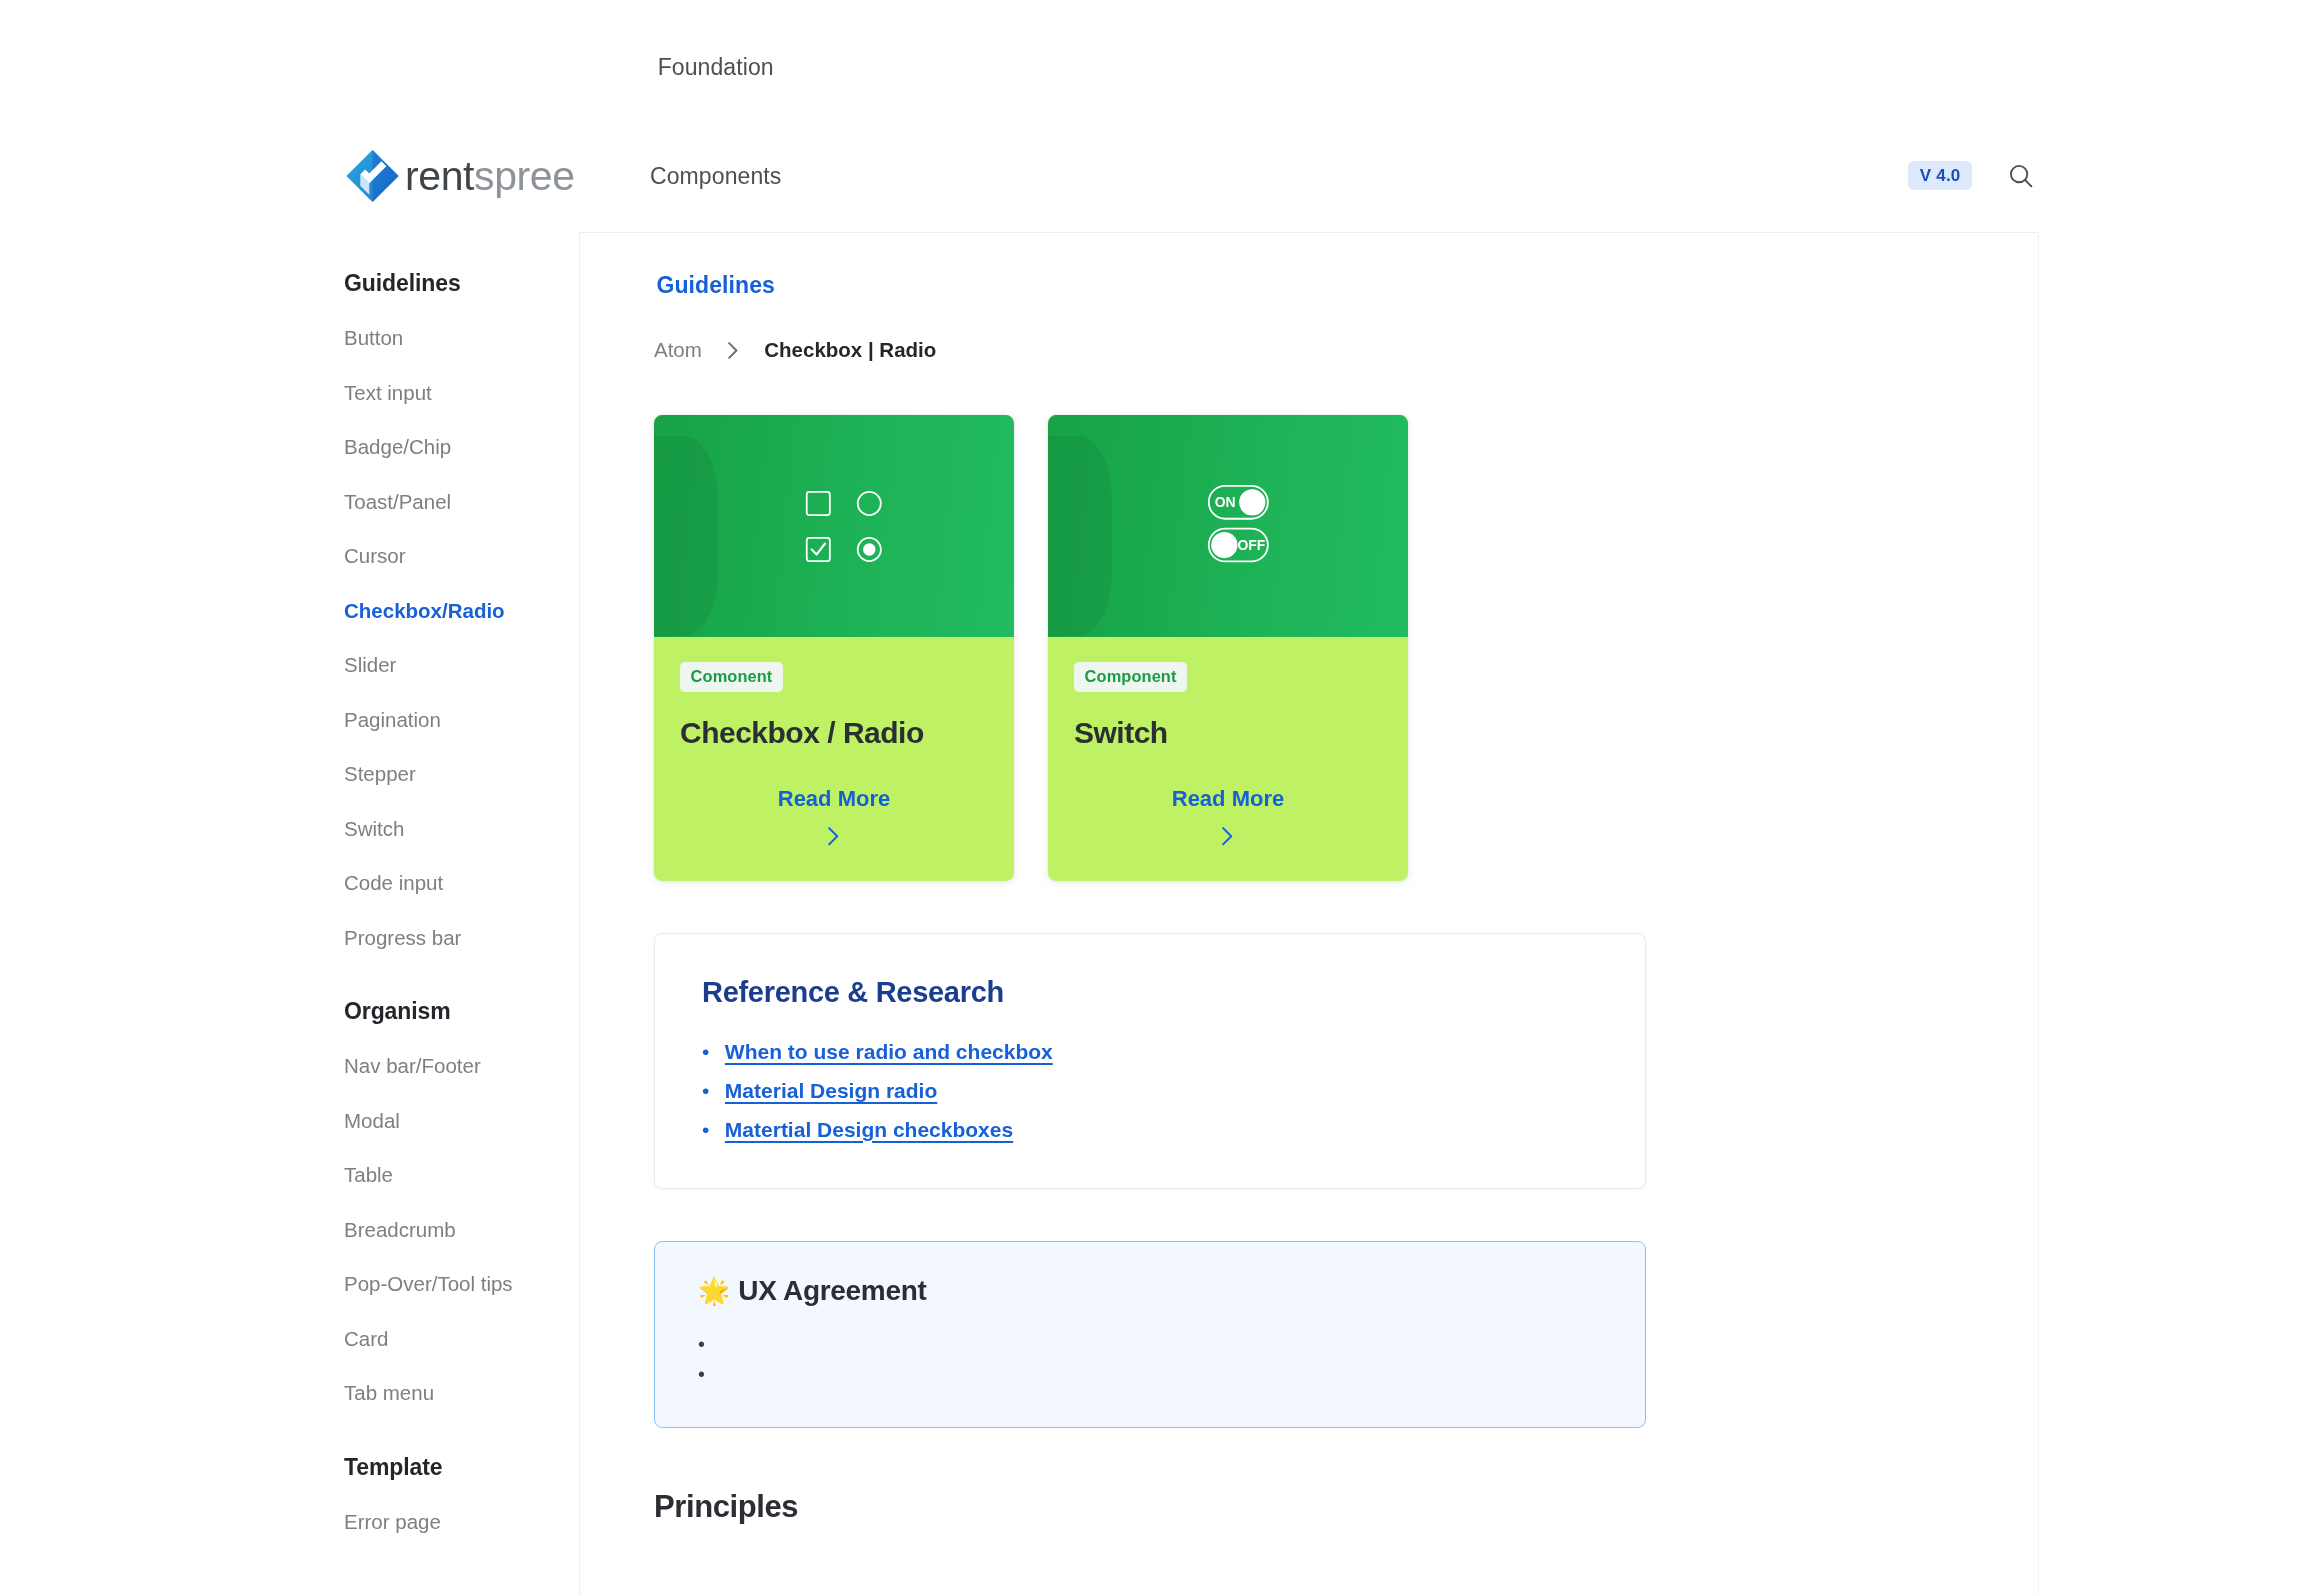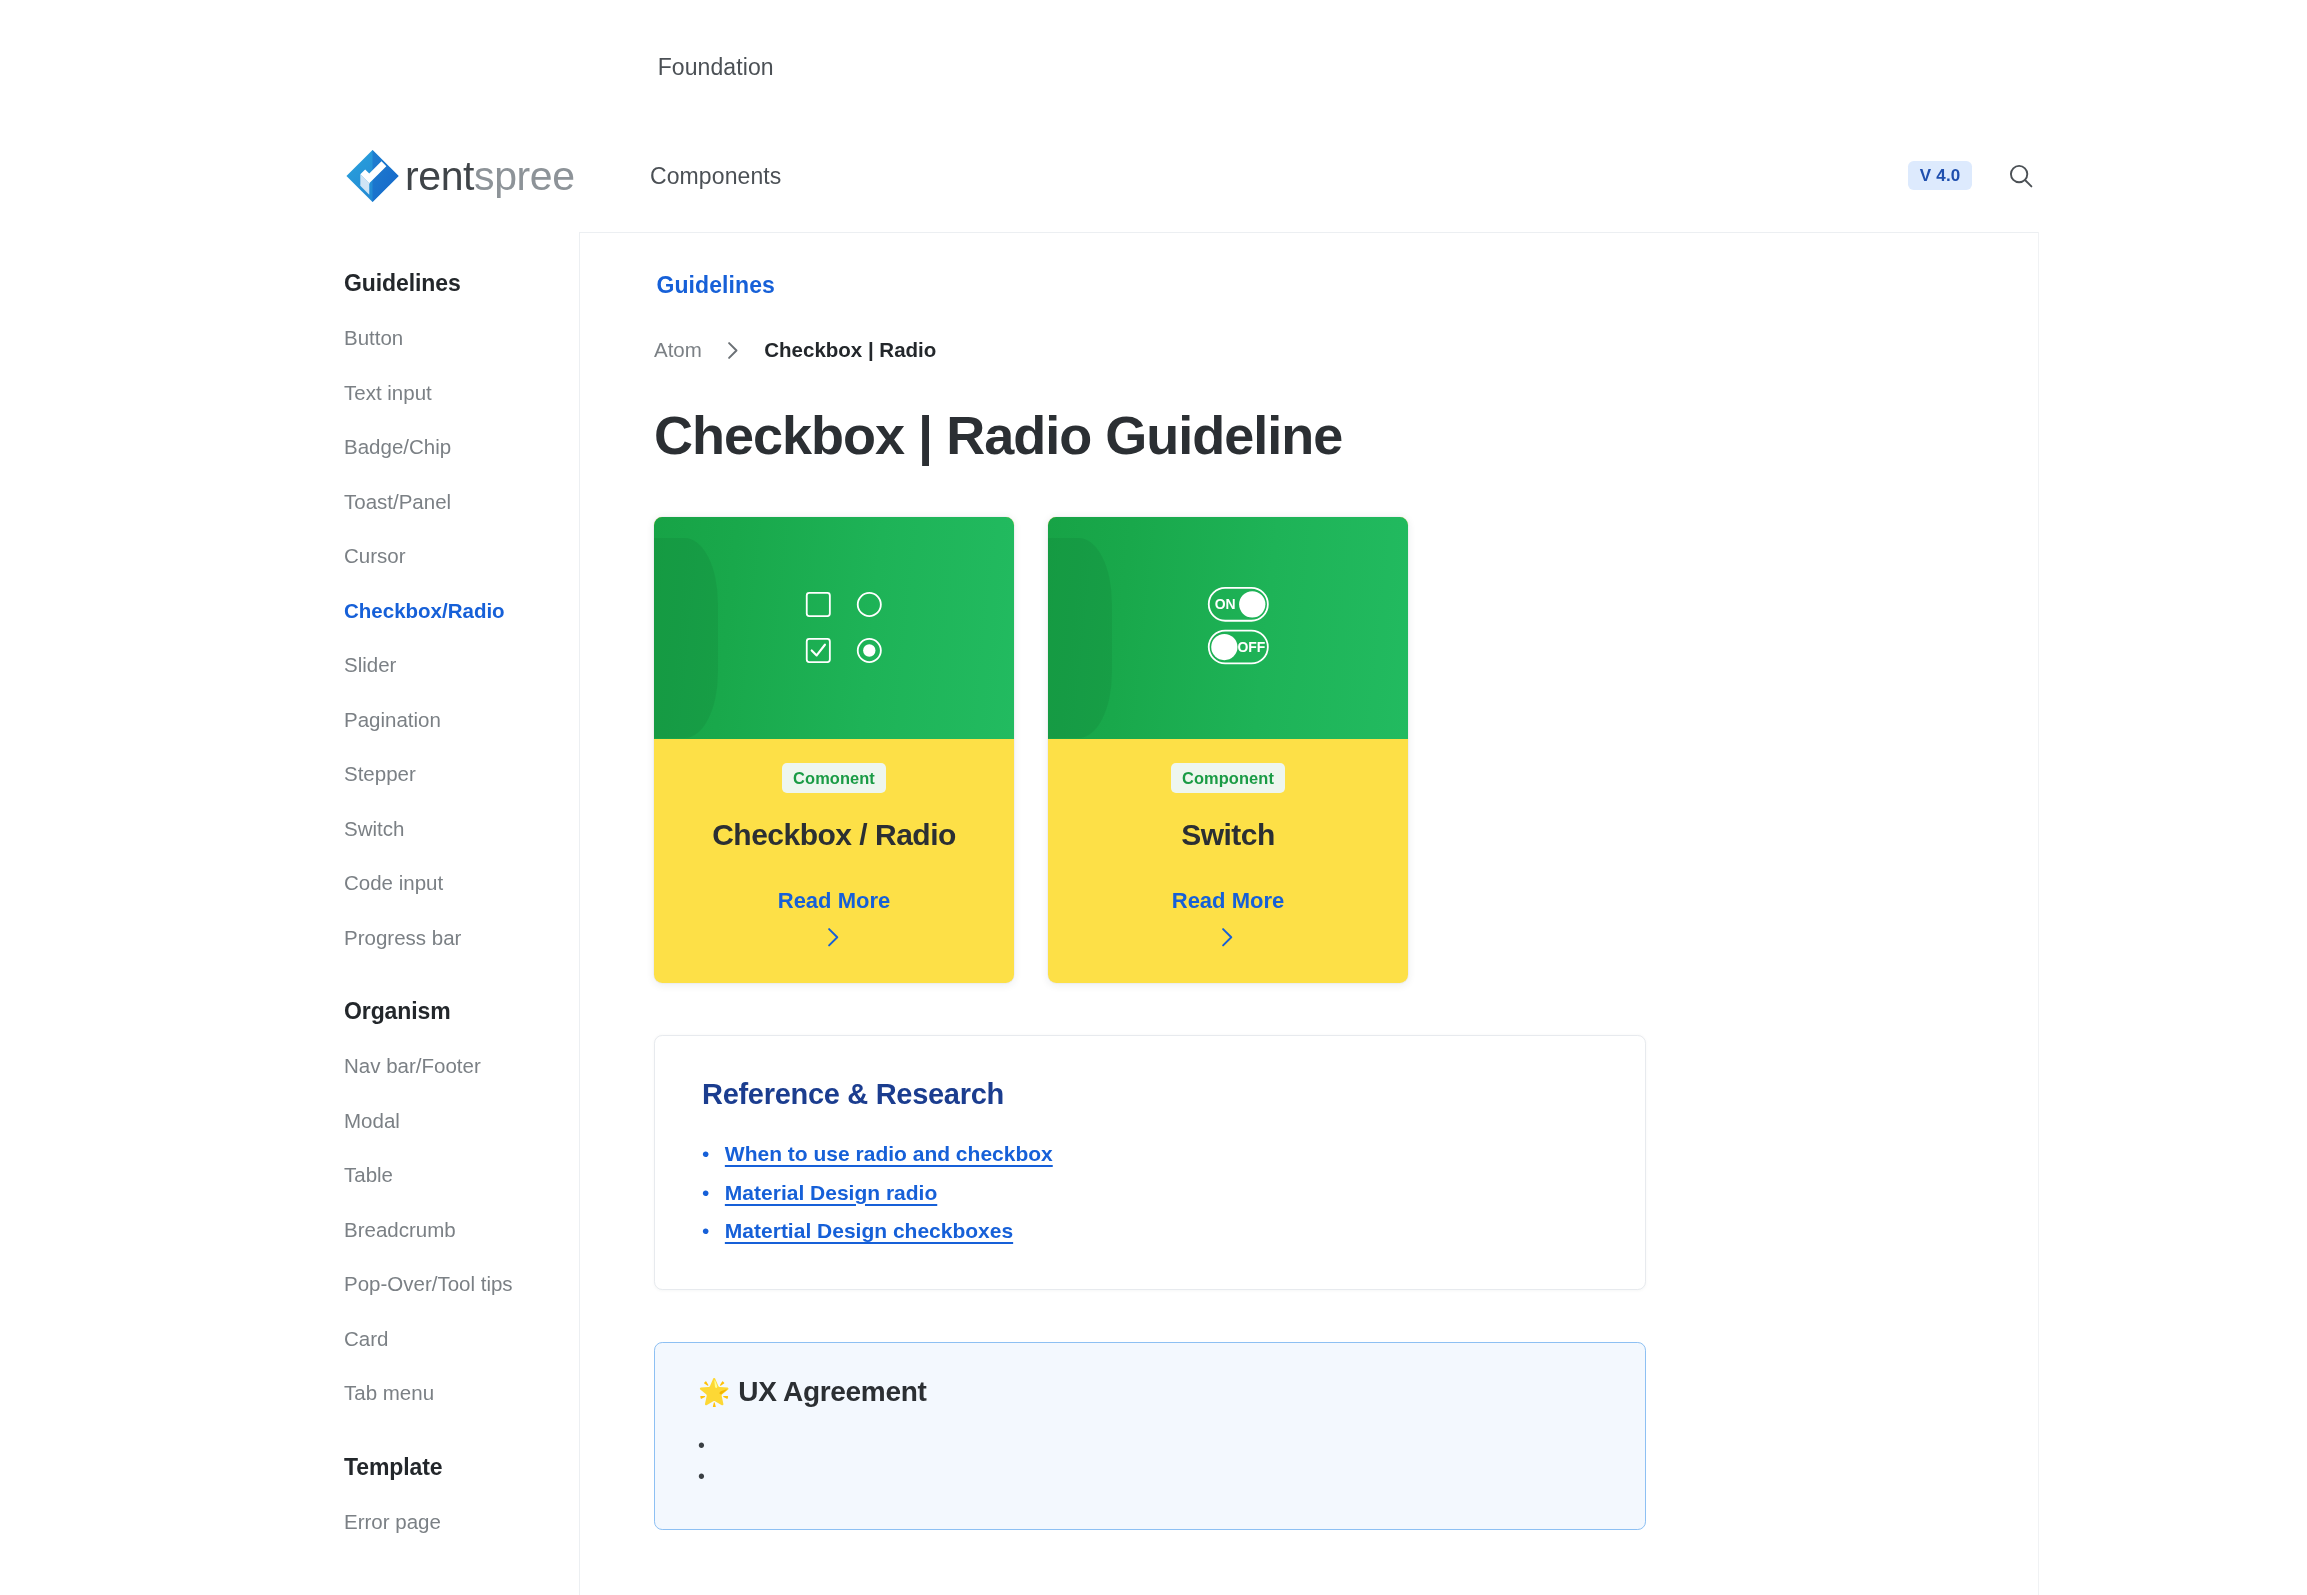--- a/index.html
+++ b/index.html
@@ -177,25 +177,24 @@
   }
 
   
   .cards-row {
     display: flex;
     gap: 34px;
     margin-top: 53px;
   }
   .card {
     width: 360px;
-    background: #fde047;
+    background: #bef264;
     border-radius: 8.2px;
     box-shadow: 0 1.6px 8.2px rgba(30,40,60,0.09), 0 0 0 0.8px rgba(30,40,60,0.035);
     overflow: hidden;
-    text-align: center;
   }
   .card-media {
     height: 222px;
     position: relative;
     background: linear-gradient(96deg, #17a346 0%, #19a84b 22%, #1eb357 60%, #22bb60 100%);
     display: flex;
     align-items: center;
     justify-content: center;
     overflow: hidden;
   }
@@ -411,21 +410,20 @@
     <div class="breadcrumb">
       <span class="crumb">Atom</span>
       <span class="crumb-sep">
         <svg width="16.4" height="23" viewBox="0 0 20 28">
           <polyline points="5,5 14,14 5,23" fill="none" stroke="#6b7075" stroke-width="2.4" stroke-linecap="round" stroke-linejoin="round"></polyline>
         </svg>
       </span>
       <span class="crumb current">Checkbox | Radio</span>
     </div>
 
-    <h1 class="page-title">Checkbox | Radio Guideline</h1>
 
     <div class="cards-row">
 
       <div class="card">
         <div class="card-media">
           <div class="media-icons">
             <svg width="33" height="33" viewBox="0 0 40 40">
               <rect x="6" y="6" width="28" height="28" rx="3" fill="none" stroke="#ffffff" stroke-width="2.2"></rect>
             </svg>
             <svg width="33" height="33" viewBox="0 0 40 40">

